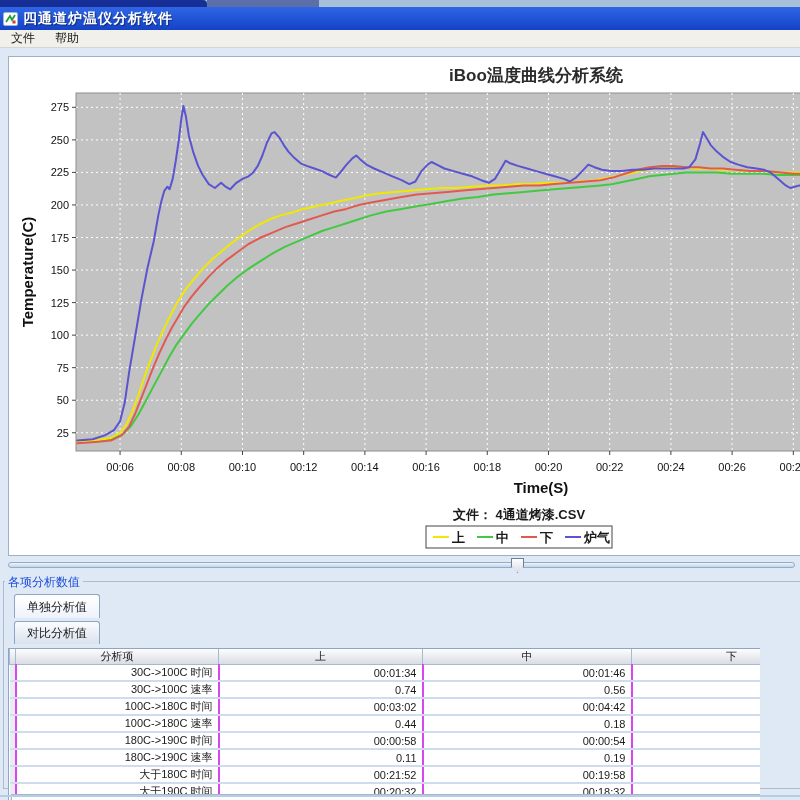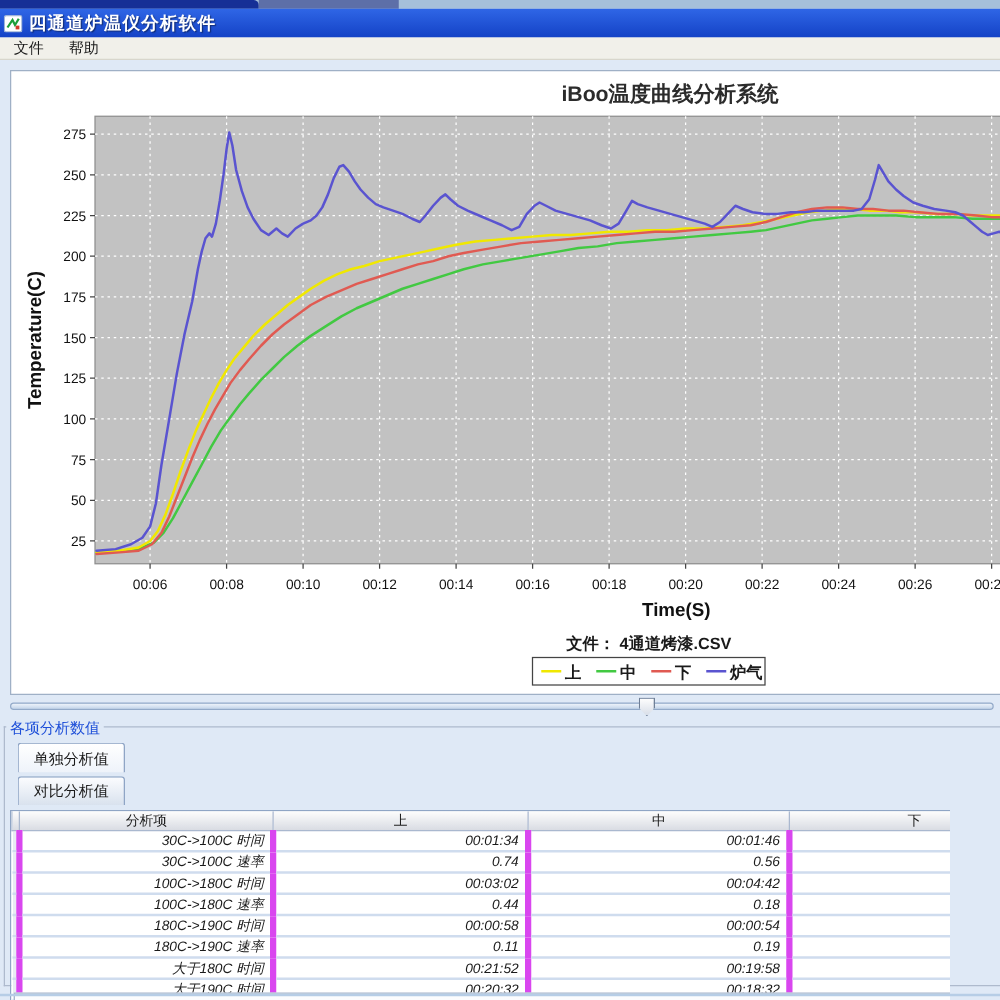--- a/index.html
+++ b/index.html
@@ -76,22 +76,22 @@
     font-size:11px;color:#1a1a1a;background:#fff;
   }
   table.analysis th{
     height:14px;font-weight:normal;text-align:center;
     background:linear-gradient(#fdfdfd,#d9dce3);
     border:1px solid #aab8cf;border-top:none;padding:0 4px;
     overflow:hidden;white-space:nowrap;
   }
   table.analysis td{
     height:13px;background:#fff;
-    border-right:5px solid #d946ef;border-bottom:2px solid #cfdcee;
-    padding:0 5px;text-align:right;overflow:hidden;white-space:nowrap;font-style:italic;
+    border-right:2px solid #d946ef;border-bottom:2px solid #cfdcee;
+    padding:0 5px;text-align:right;overflow:hidden;white-space:nowrap;
   }
   table.analysis td.gutter{background:#e8ecf3;padding:0;}
   table.analysis td.frag{text-align:left;padding-left:153px;}
   .empty-strip{
     position:absolute;left:2px;top:145px;width:816px;height:16px;
     background:#fbfcfe;border:1px solid #a7b6cc;box-sizing:border-box;
   }
   .bottom-line{position:absolute;left:0;top:795px;width:800px;height:2px;background:#b6cde6;}
 </style>
 </head>

